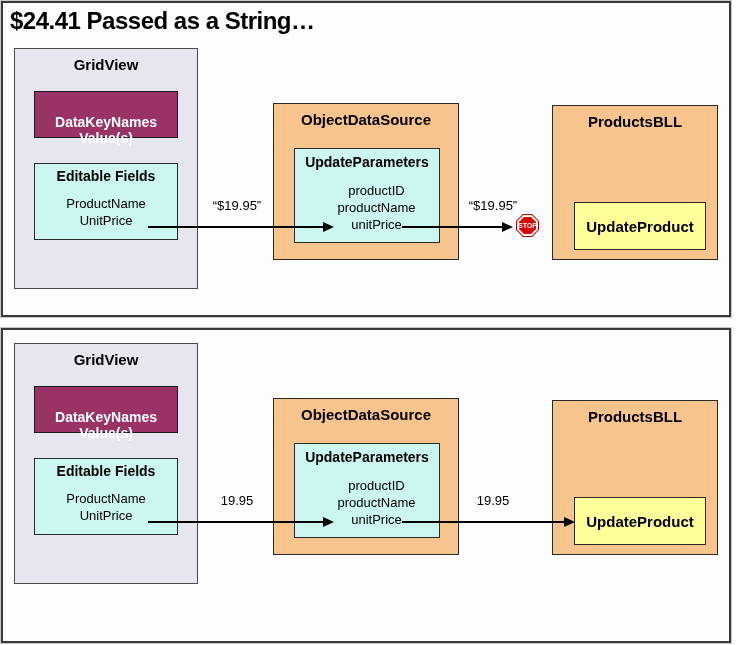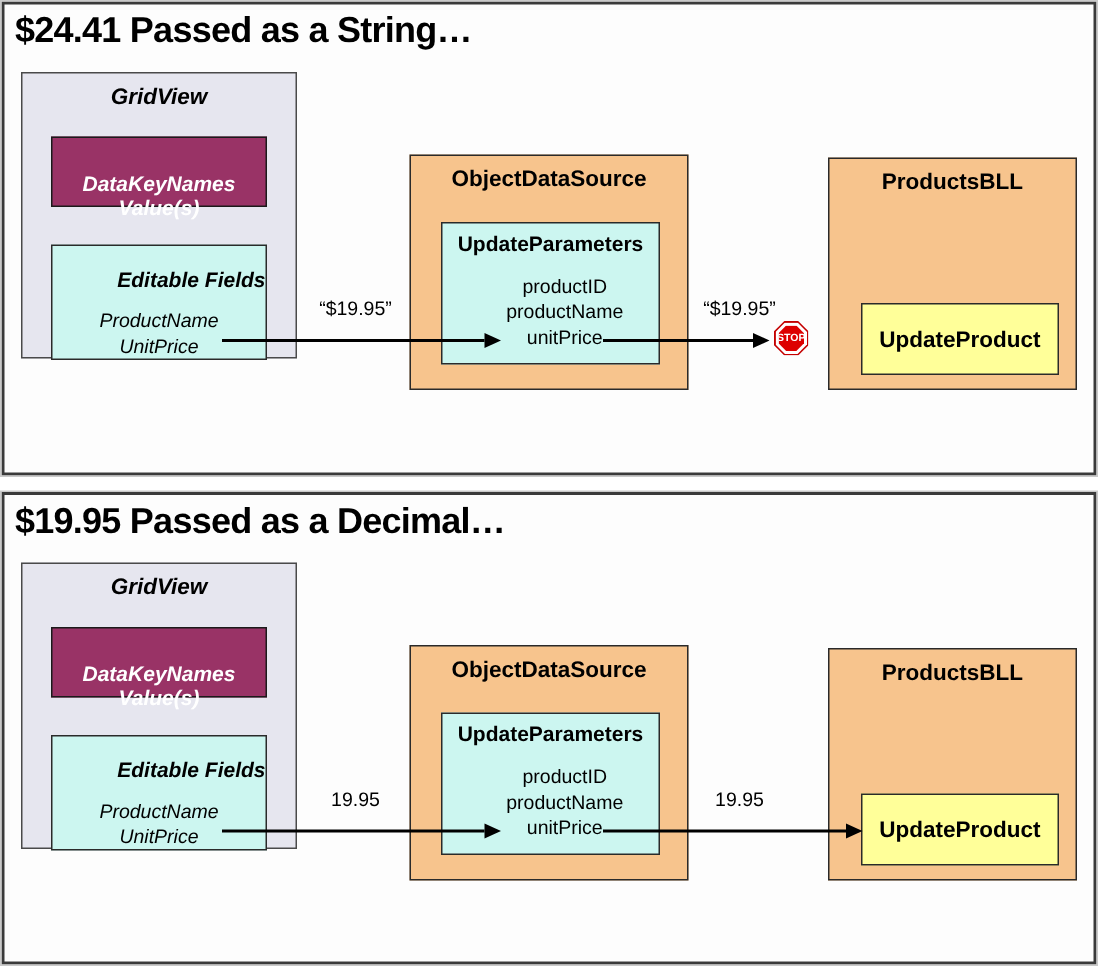--- a/index.html
+++ b/index.html
@@ -11,32 +11,32 @@
   #panel-string{top:1px;height:316px;}
   #panel-decimal{top:328px;height:315px;}
 
   .panel-title{font-size:24px;font-weight:bold;letter-spacing:-0.5px;margin:4px 0 3px 7px;}
   .panel-desc{font-size:12.6px;line-height:16px;margin:0 6px 0 8px;}
 
   .diagram{position:relative;margin-top:11px;height:212px;}
 
   
   .box{position:absolute;box-sizing:border-box;border:1px solid #2a2a2a;}
-  .gridview-box{left:11px;top:2px;width:184px;height:191px;background:#E6E6EF;border-color:#4a4a4a;font-style:italic;}
+  .gridview-box{left:11px;top:2px;width:184px;height:241px;background:#E6E6EF;border-color:#4a4a4a;}
   .ods-box{left:270px;top:57px;width:186px;height:157px;background:#F7C48D;}
   .pbll-box{left:549px;top:59px;width:166px;height:155px;background:#F7C48D;}
   .box-title{text-align:center;font-weight:bold;font-size:15px;margin-top:7px;}
 
   
   .dkn-box{position:absolute;left:19px;top:42px;width:144px;height:47px;box-sizing:border-box;
            background:#993366;border:1px solid #1a1a1a;color:#fff;font-weight:bold;font-size:14px;
            text-align:center;padding-top:22px;line-height:16px;}
   .ef-box{position:absolute;left:19px;top:114px;width:144px;height:77px;box-sizing:border-box;
           background:#CCF6F0;border:1px solid #2a2a2a;text-align:center;}
-  .ef-title{font-weight:bold;font-size:14px;margin-top:14px;text-align:right;}
+  .ef-title{font-weight:bold;font-size:14px;margin-top:4px;}
   .item-list{font-size:13px;line-height:17px;margin-top:11px;}
   .item-list span{display:block;}
   .up-box{position:absolute;left:20px;top:44px;width:146px;height:95px;box-sizing:border-box;
           background:#CCF6F0;border:1px solid #2a2a2a;text-align:center;}
   .up-title{font-weight:bold;font-size:14px;margin-top:5px;}
   .up-box .item-list{margin-top:12px;margin-left:19px;}
   .updprod-box{position:absolute;left:21px;top:96px;width:132px;height:48px;box-sizing:border-box;
                background:#FFFF99;border:1px solid #2a2a2a;display:flex;align-items:center;
                justify-content:center;font-weight:bold;font-size:15px;}
 
@@ -116,21 +116,20 @@
       <div class="stop-sign">
         <div class="oct oct-outer"></div>
         <div class="oct oct-ring"></div>
         <div class="oct oct-core">STOP</div>
       </div>
 
     </div>
   </div>
 
   <div class="panel" id="panel-decimal">
-    <div class="panel-title">$19.95 Passed as a Decimal…</div>
 
     <div class="diagram">
 
       <div class="box gridview-box">
         <div class="box-title">GridView</div>
         <div class="dkn-box">
           <div>DataKeyNames</div>
           <div>Value(s)</div>
         </div>
         <div class="ef-box">

